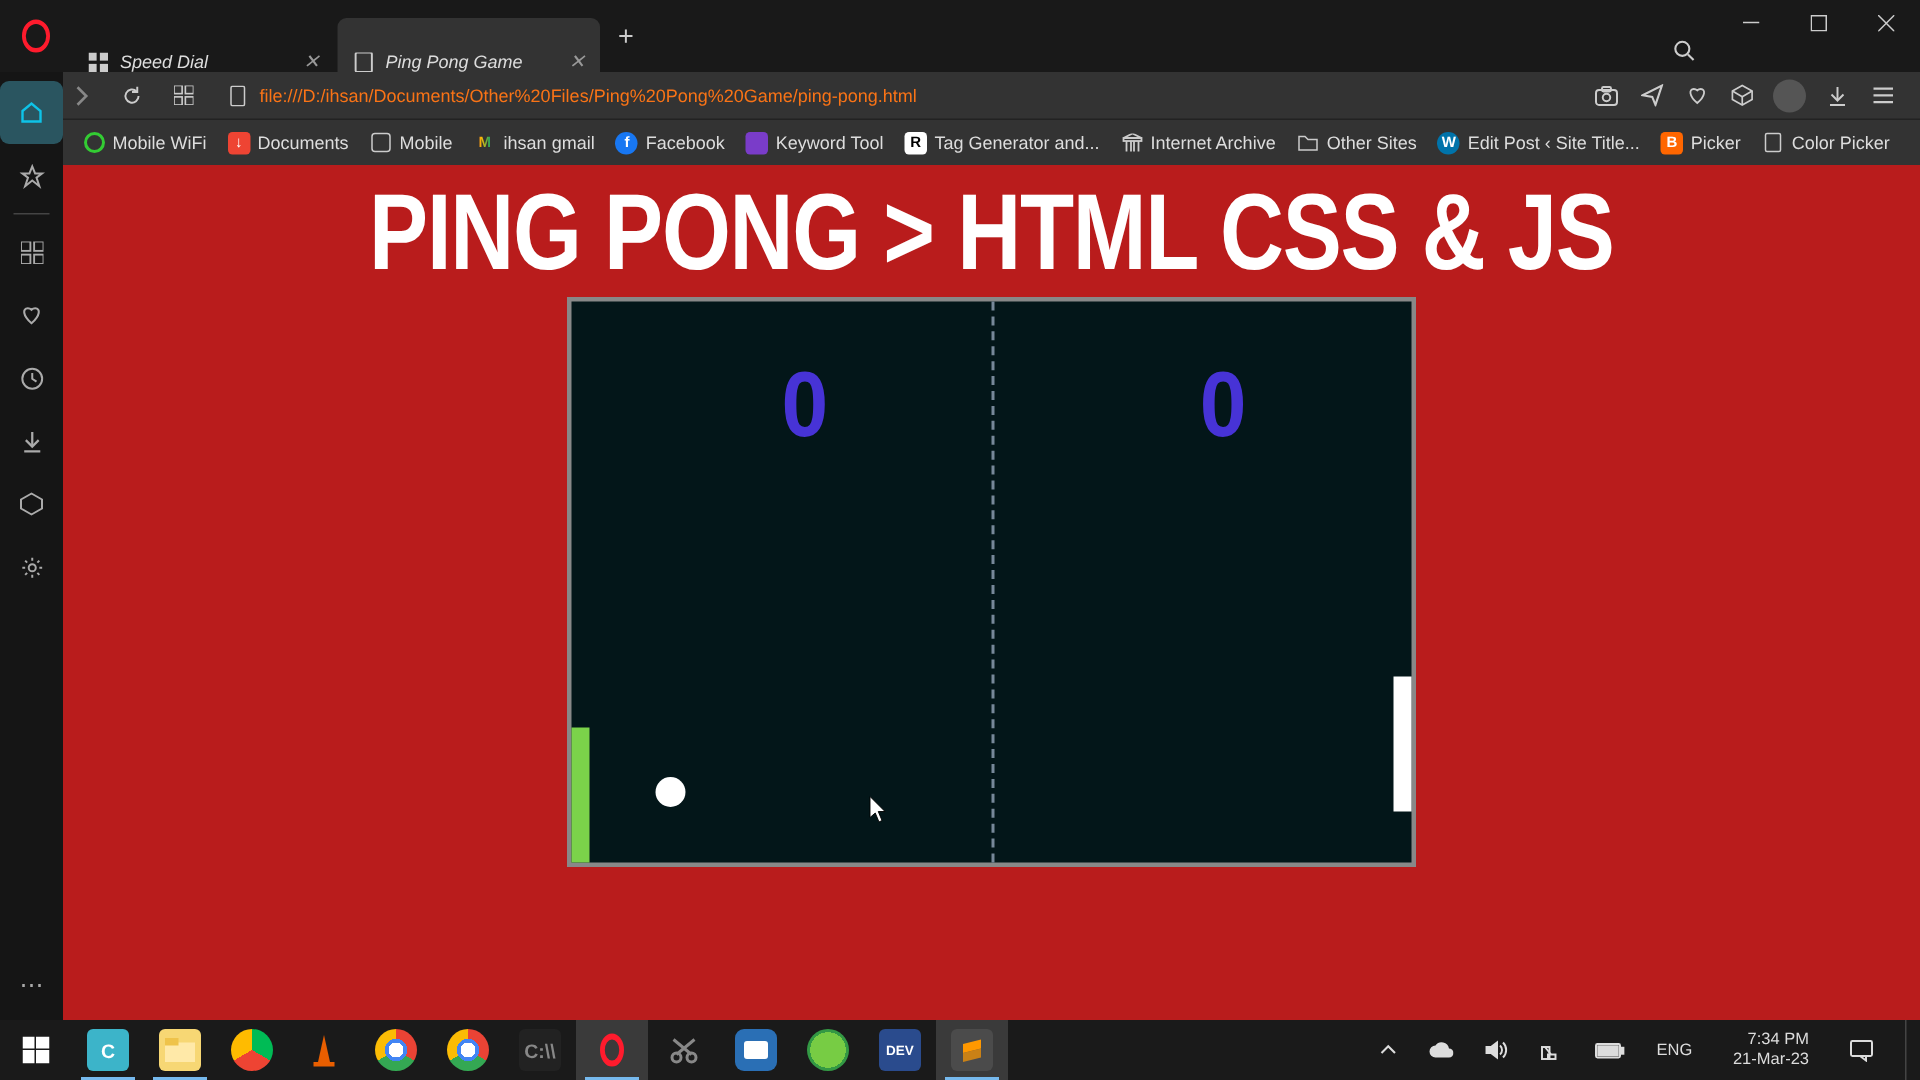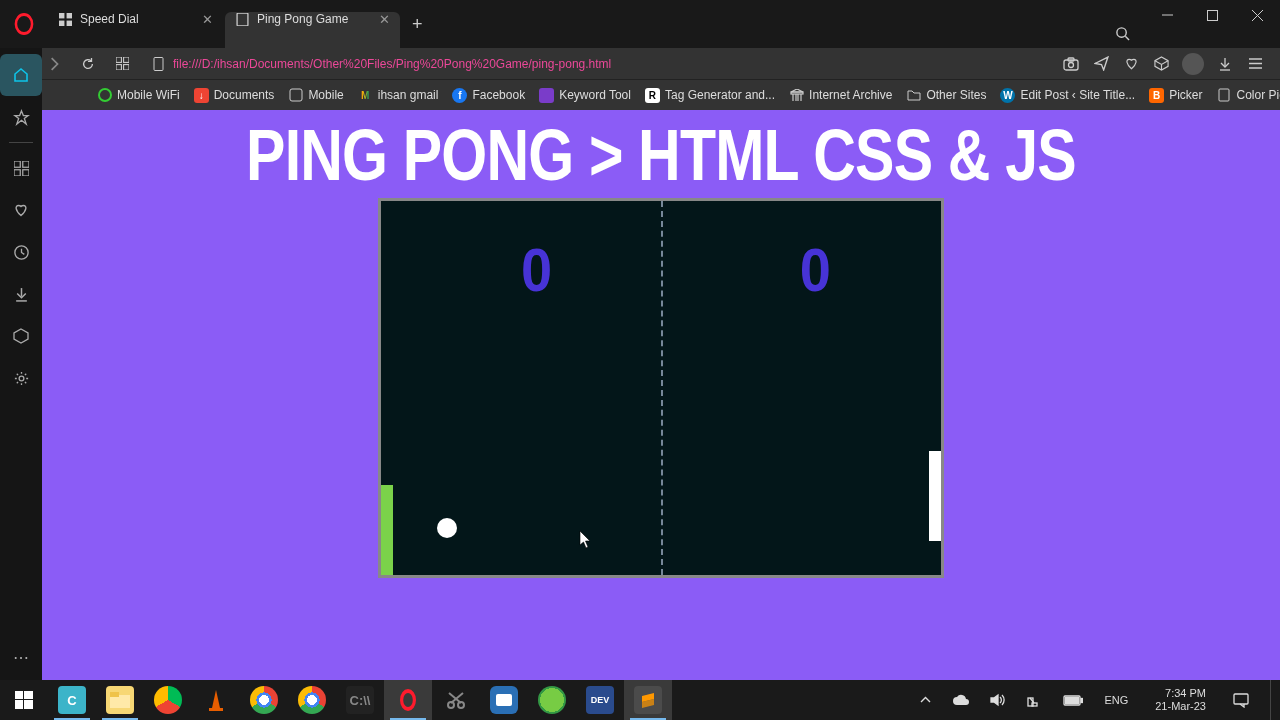--- a/index.html
+++ b/index.html
@@ -3,51 +3,51 @@
   <meta charset="utf-8">
   <style>
     * { margin: 0; padding: 0; box-sizing: border-box; font-family: Arial, sans-serif; }
     body { width: 1280px; height: 720px; overflow: hidden; background: #000; position: relative; }
     
     
     .titlebar { height: 48px; background: #191919; display: flex; align-items: flex-end; color: #ccc; }
     .opera-logo { width: 48px; height: 48px; display: flex; align-items: center; justify-content: center; }
     .opera-o { width: 22px; height: 22px; border: 3px solid #ff1b2d; border-radius: 50%; transform: scaleX(0.85); }
     .tabs-row { display: flex; align-items: flex-end; height: 48px; flex: 1; }
-    .tab { height: 36px; display: flex; align-items: flex-start; padding: 0 10px; gap: 8px; font-size: 12px; color: #ddd; border-radius: 6px 6px 0 0; margin-right: 2px; min-width: 175px; position: relative; }
+    .tab { height: 36px; display: flex; align-items: flex-end; padding: 0 10px; gap: 8px; font-size: 12px; color: #ddd; border-radius: 6px 6px 0 0; margin-right: 2px; min-width: 175px; position: relative; font-style: italic; }
     .tab.active { background: #333; }
     .tab .fav { width: 14px; height: 14px; display:flex; align-items:center; justify-content:center; }
     .tab .close-x { margin-left: auto; color:#999; font-size:13px; cursor:pointer;}
     .newtab { color:#ccc; font-size:18px; padding:0 10px; align-self:center;}
     .win-ctrls { display:flex; margin-left:auto; height:48px; align-items:flex-start;}
     .win-ctrls div { width:45px; height:30px; display:flex; align-items:center; justify-content:center; color:#ccc; font-size:13px;}
     .search-top { width:45px; height:30px; display:flex; align-items:center; justify-content:center; color:#ccc;}
 
     
     .addrbar { height: 32px; background: #333; display:flex; align-items:center; padding: 0 8px; gap: 10px; color:#ccc; font-size:12px; border-bottom:1px solid #222;}
     .nav-btn { width:24px; height:24px; display:flex; align-items:center; justify-content:center; color:#888;}
     .url-box { flex:1; display:flex; align-items:center; gap:8px; padding:0 8px;}
-    .url-box span.url { color:#ec4899; font-size:12px;}
+    .url-box span.url { color:#f97316; font-size:12px;}
     .addr-right { display:flex; gap:12px; align-items:center; padding-right:8px;}
     .addr-right .ic { width:18px; height:18px; display:flex; align-items:center; justify-content:center; color:#ccc;}
     .avatar { width:22px; height:22px; border-radius:50%; background:#555;}
 
     
-    .bookmarks { height: 30px; background:#333; display:flex; align-items:center; padding:0 56px 0 56px; gap:14px; color:#ddd; font-size:12px;margin-left:42px;}
+    .bookmarks { height: 30px; background:#333; display:flex; align-items:center; padding:0 56px 0 56px; gap:14px; color:#ddd; font-size:12px;}
     .bm { display:flex; align-items:center; gap:5px; white-space:nowrap;}
     .bm .bic { width:15px; height:15px; border-radius:3px; display:flex; align-items:center; justify-content:center; font-size:10px; font-weight:bold;}
 
     
     .sidebar { position:absolute; left:0; top:48px; bottom:40px; width:42px; background:#151515; display:flex; flex-direction:column; align-items:center; padding-top:6px; gap:0; z-index:5;}
     .sb-item { width:42px; height:42px; display:flex; align-items:center; justify-content:center; color:#aaa;}
     .sb-item.active { background:#2a5560; border-radius:6px; color:#0ec3e8;}
     .sb-bottom { margin-top:auto; margin-bottom:8px; color:#aaa; width:42px; height:30px; display:flex; align-items:center; justify-content:center;}
 
     
-    .page { position:absolute; left:42px; top:110px; right:0; bottom:40px; background:#8b5cf6; display:flex; flex-direction:column; align-items:center; overflow:hidden;}
+    .page { position:absolute; left:42px; top:110px; right:0; bottom:40px; background:#b91c1c; display:flex; flex-direction:column; align-items:center; overflow:hidden;}
     .page-title { font-family: "Arial Narrow", Arial, sans-serif; font-stretch: condensed; font-size: 72px; font-weight: bold; color:#fff; letter-spacing: -1px; margin-top:4px; transform: scaleX(0.82);}
     .game-wrap { position:relative; width:566px; height:380px; border:3px solid #888; background:#031619; margin-top:2px;}
     .net { position:absolute; left:50%; top:0; bottom:0; width:0; border-left:2px dashed #789;}
     .score { position:absolute; top:36px; font-family:"Impact","Arial Black",sans-serif; font-size:56px; color:#4733d6; font-weight:bold; transform:scaleY(1.1);}
     .score.left { left:140px;}
     .score.right { right:110px;}
     .paddle { position:absolute; width:12px; height:90px;}
     .paddle.p-left { left:0; bottom:0; background:#7bd24a;}
     .paddle.p-right { right:0; top:250px; background:#fff;}
     .ball { position:absolute; width:20px; height:20px; background:#fff; border-radius:50%; top:317px; left:56px;}

